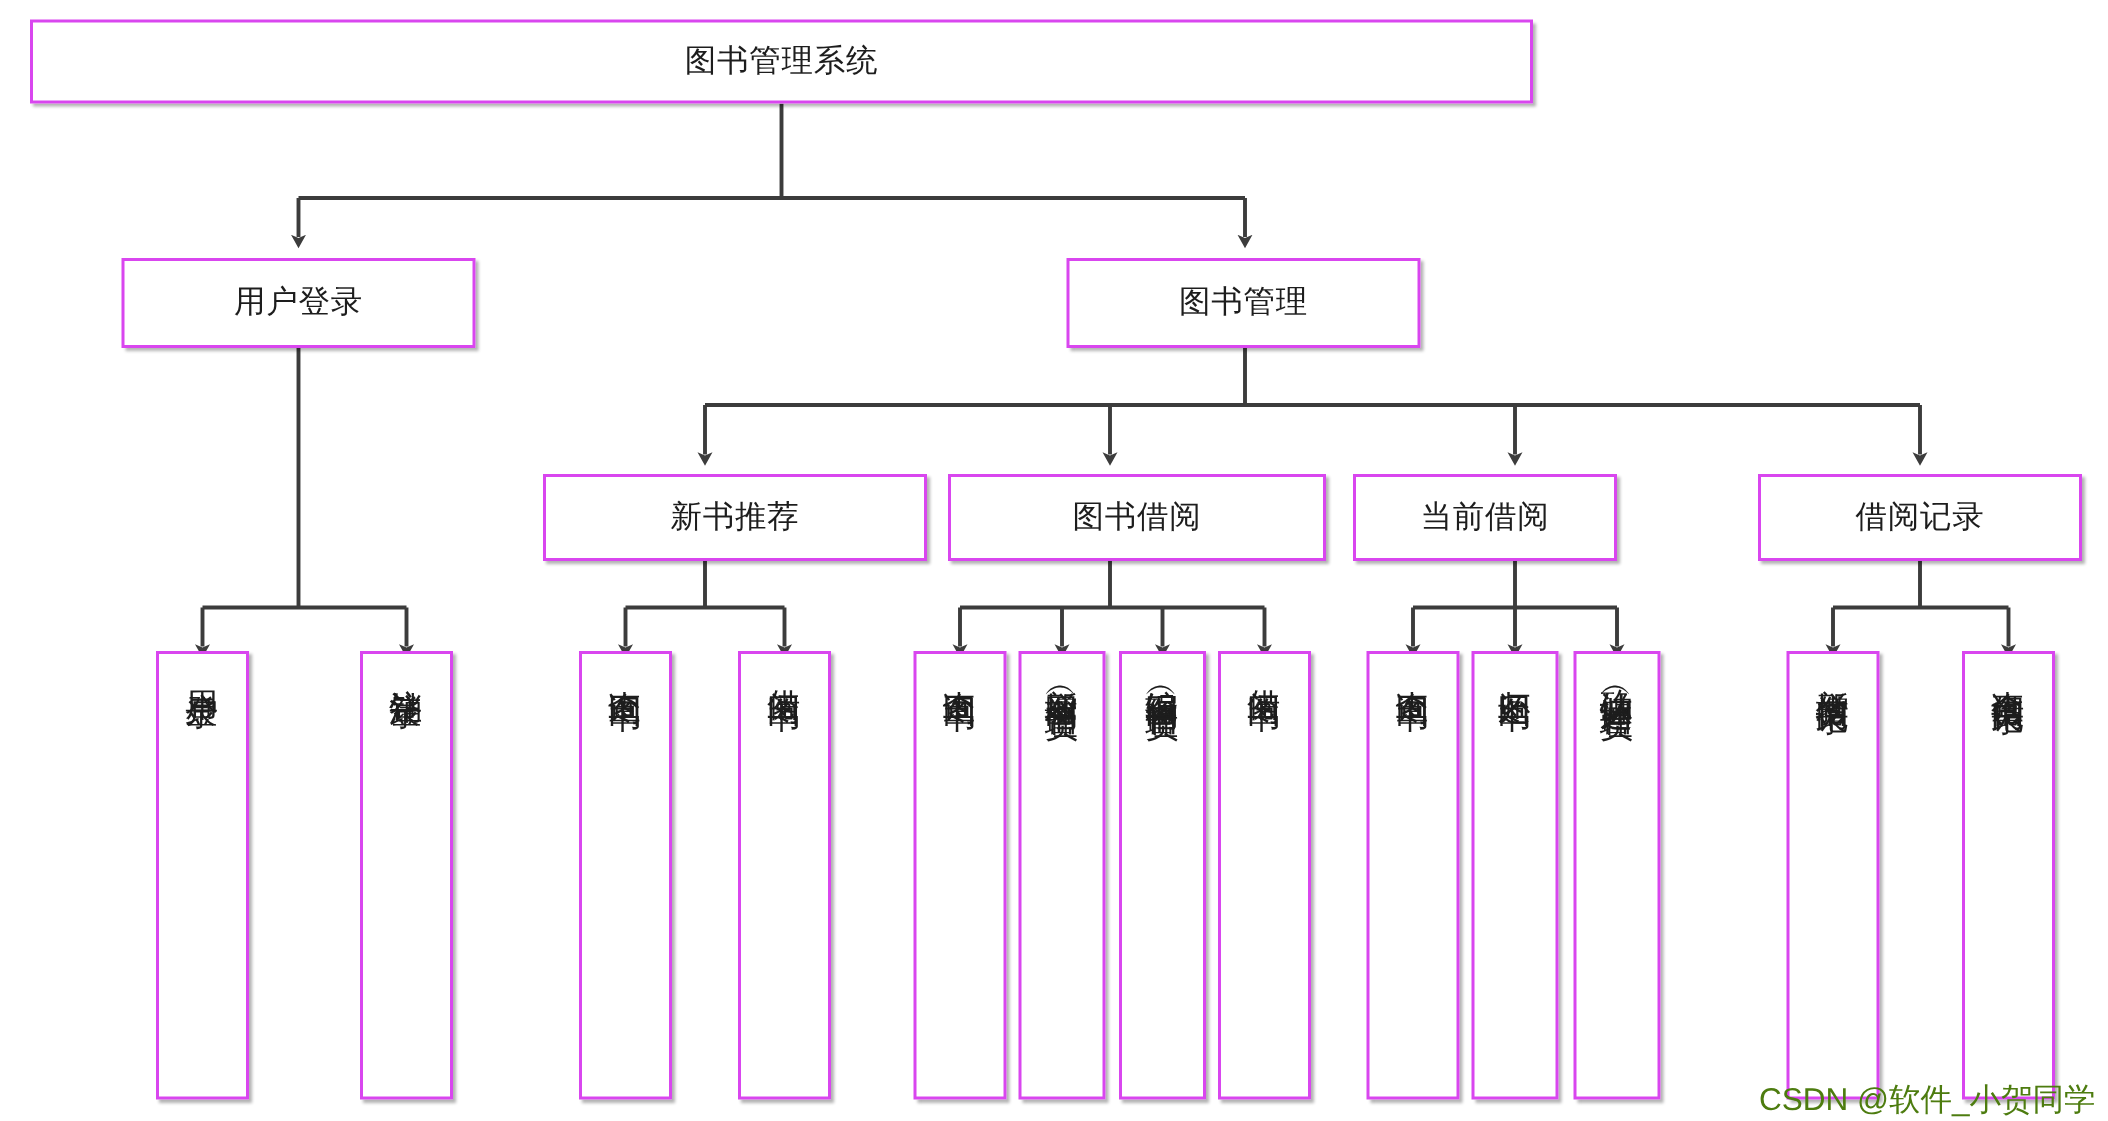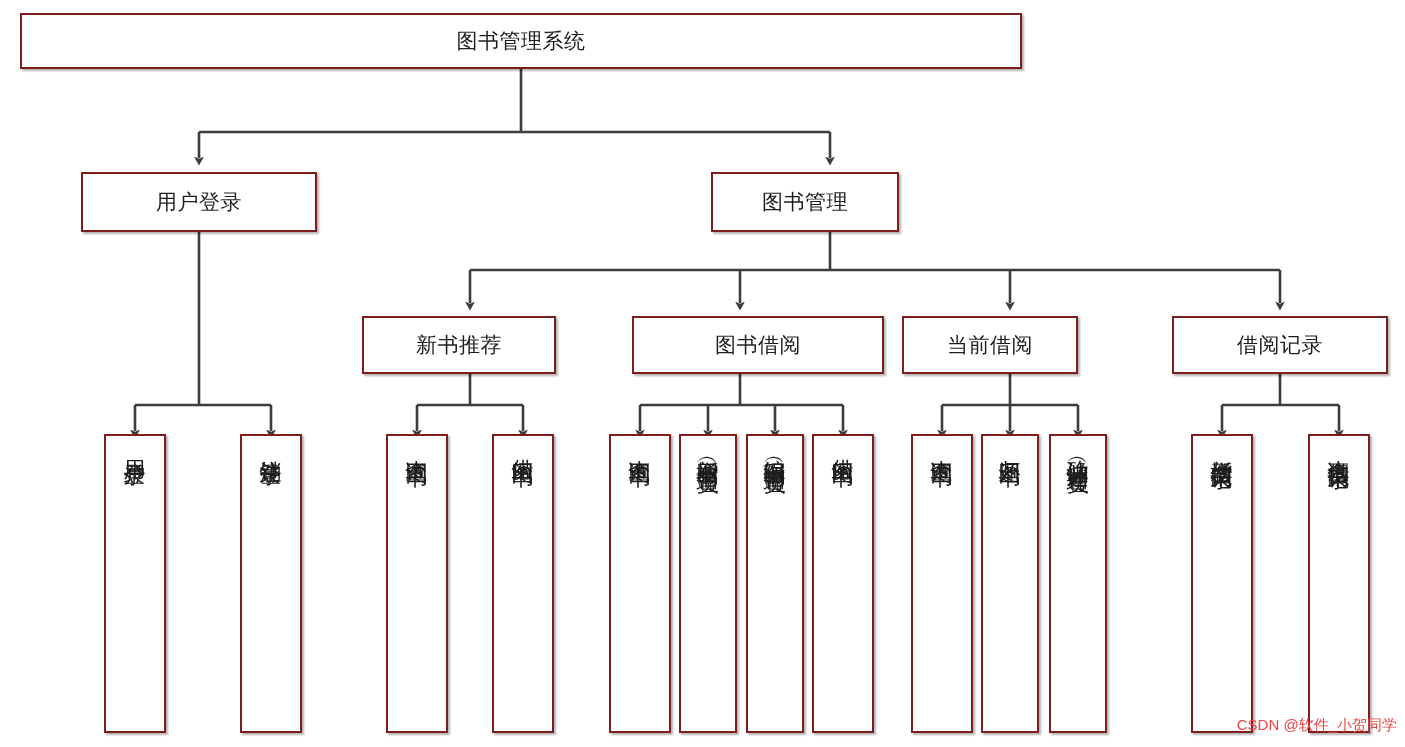--- a/index.html
+++ b/index.html
@@ -21,21 +21,21 @@
     position: absolute;
     left: 0;
     top: 0;
     width: 1405px;
     height: 747px;
     pointer-events: none;
   }
   .node {
     position: absolute;
     box-sizing: border-box;
-    border: 2px solid #7f1d1d;
+    border: 2px solid #d946ef;
     background: #ffffff;
     box-shadow: 2px 2px 2px rgba(0,0,0,0.30);
     display: flex;
     align-items: center;
     justify-content: center;
     color: #1d1d1d;
   }
   .node .lbl {
     display: block;
     text-align: center;
@@ -57,23 +57,23 @@
     writing-mode: vertical-rl;
     text-orientation: upright;
     font-size: 22px;
     line-height: 1.05;
     letter-spacing: 2px;
     white-space: nowrap;
   }
   .watermark {
     position: absolute;
     right: 8px;
-    bottom: 12px;
-    font-size: 15px;
-    color: #ef4444;
+    bottom: 0;
+    font-size: 21px;
+    color: #4d7c0f;
     white-space: nowrap;
     user-select: none;
   }
 </style>
 </head>
 <body>
 
 <div id="canvas">
 
   <svg class="wires" viewBox="0 0 1405 747">
@@ -131,25 +131,25 @@
     </g>
   </svg>
 
   <div class="node h" style="left:20px; top:13px; width:1002px; height:56px;">
     <span class="lbl">图书管理系统</span>
   </div>
 
   <div class="node h" style="left:81px; top:172px; width:236px; height:60px;">
     <span class="lbl">用户登录</span>
   </div>
-  <div class="node h" style="left:711px; top:172px; width:188px; height:60px;">
+  <div class="node h" style="left:711px; top:172px; width:236px; height:60px;">
     <span class="lbl">图书管理</span>
   </div>
 
-  <div class="node h" style="left:362px; top:316px; width:194px; height:58px;">
+  <div class="node h" style="left:362px; top:316px; width:256px; height:58px;">
     <span class="lbl">新书推荐</span>
   </div>
   <div class="node h" style="left:632px; top:316px; width:252px; height:58px;">
     <span class="lbl">图书借阅</span>
   </div>
   <div class="node h" style="left:902px; top:316px; width:176px; height:58px;">
     <span class="lbl">当前借阅</span>
   </div>
   <div class="node h" style="left:1172px; top:316px; width:216px; height:58px;">
     <span class="lbl">借阅记录</span>

